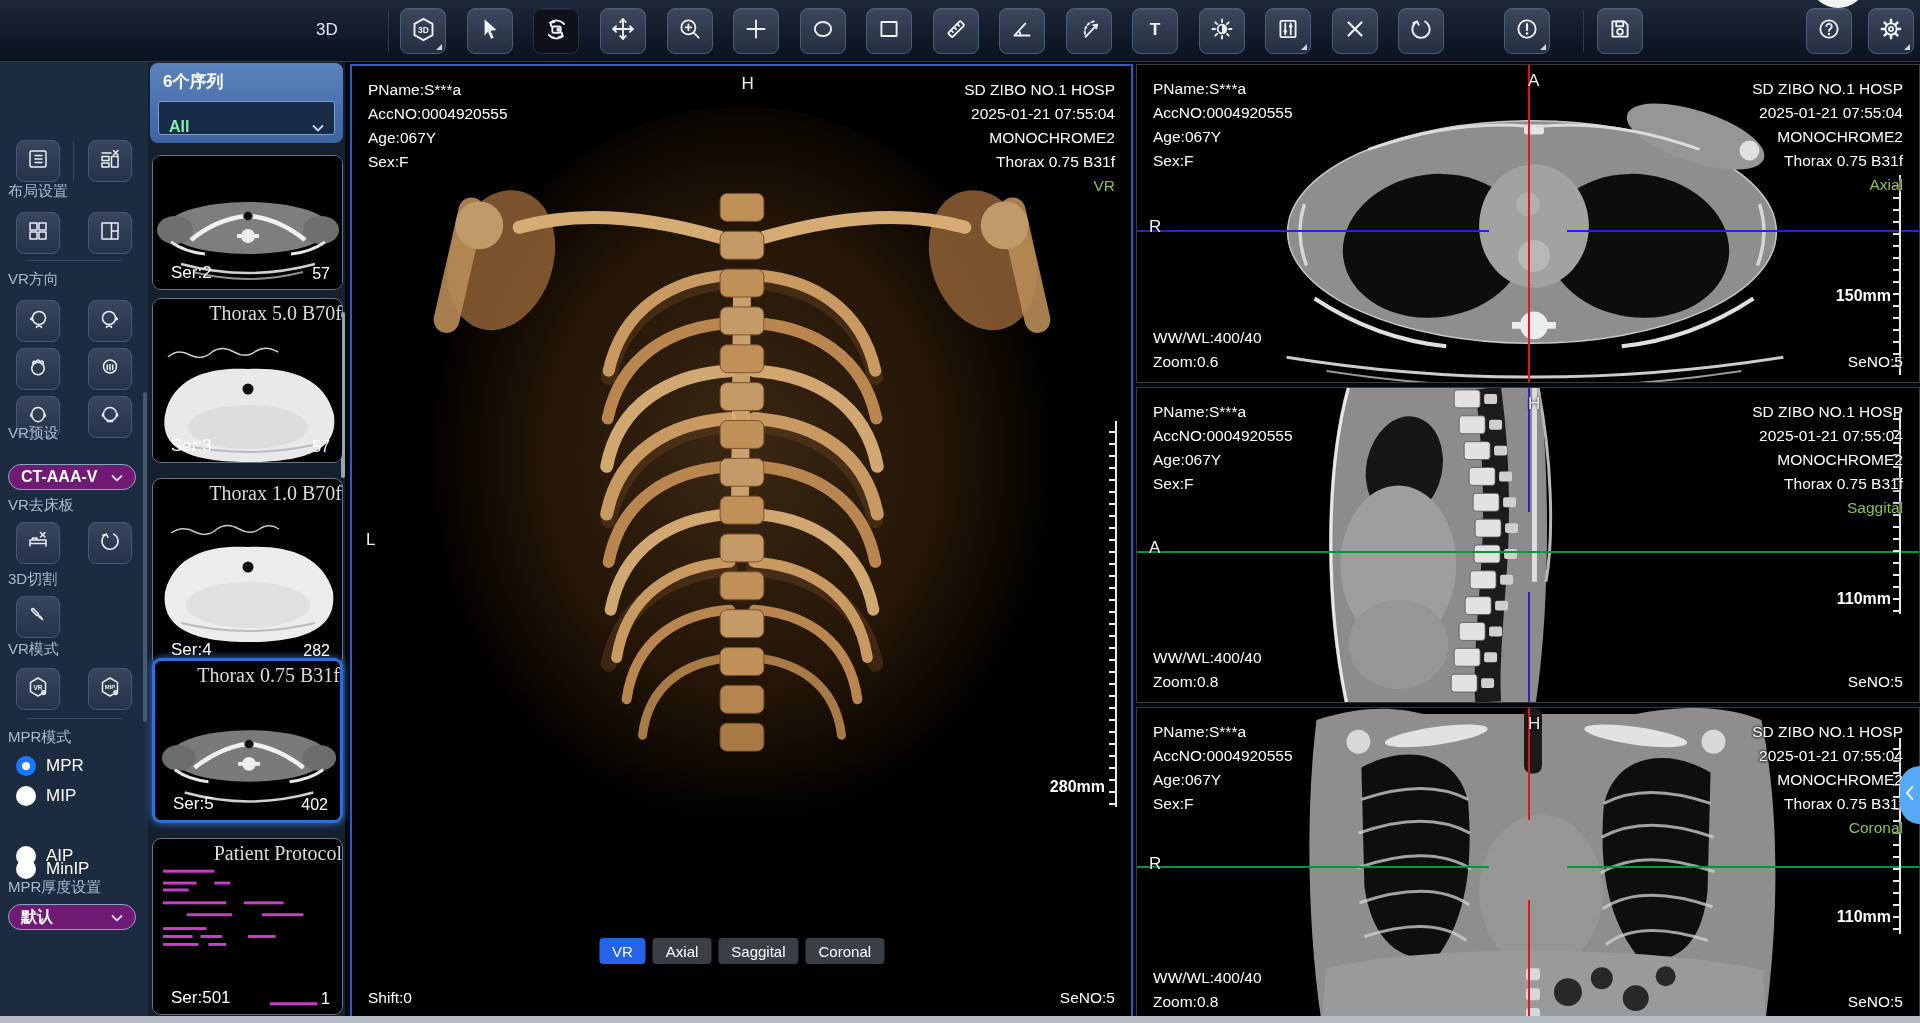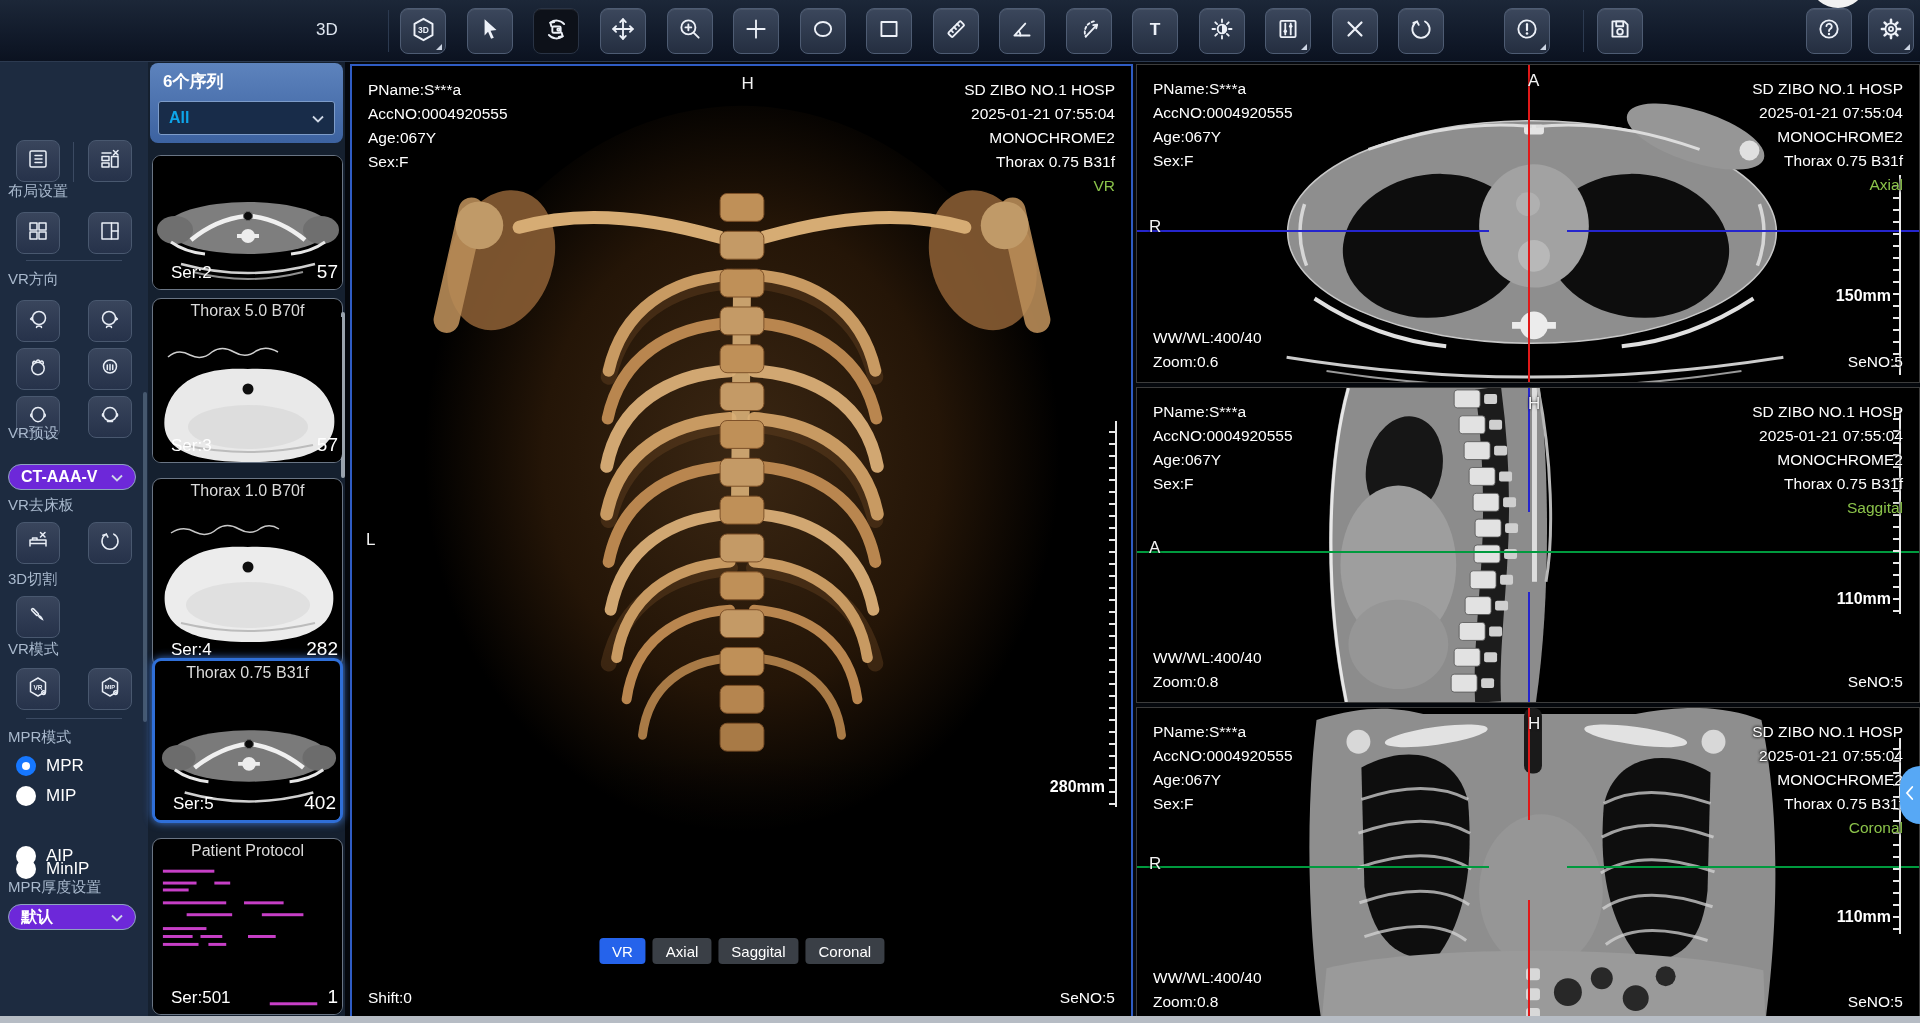--- a/index.html
+++ b/index.html
@@ -38,49 +38,49 @@
   .sidebar { position:absolute; left:0; top:62px; width:148px; height:961px;
     background:#1d2b40; }
   .sb-label { position:absolute; left:8px; font-size:15px; color:#a9b9cd; }
   .sb-btn { position:absolute; width:44px; height:42px; border-radius:8px;
     background:linear-gradient(180deg,#39455c 0%,#26324a 100%);
     border:1px solid #49586f; display:flex; align-items:center; justify-content:center; cursor:pointer; }
   .sb-btn svg { stroke:#e9eef6; fill:none; stroke-width:1.5; stroke-linecap:round; stroke-linejoin:round; }
   .sb-divider { position:absolute; left:26px; width:96px; height:1px; background:#3b4a62; }
   .sb-vsep { position:absolute; left:73px; top:80px; width:1px; height:40px; background:#3b4a62; }
   .pill-select { position:absolute; left:8px; width:128px; height:26px; border-radius:13px;
-    background:#6d28d9; border:1px solid #8fa3bf; color:#fff; font-size:16px; font-weight:bold;
+    background:#701a75; border:1px solid #8fa3bf; color:#fff; font-size:16px; font-weight:bold;
     display:flex; align-items:center; padding:0 12px; cursor:pointer; }
   .pill-select .sel-text { flex:1; white-space:nowrap; overflow:hidden; }
   .caret-svg { width:12px; height:8px; stroke:#cfd8e6; fill:none; stroke-width:1.8; }
   .radio-row { position:absolute; left:16px; display:flex; align-items:center; cursor:pointer; }
   .radio { width:20px; height:20px; border-radius:50%; background:#fff; margin-right:10px; }
   .radio.checked { background:#1677ff; position:relative; }
   .radio.checked::after { content:""; position:absolute; left:6px; top:6px; width:8px; height:8px;
     border-radius:50%; background:#fff; }
   .radio-label { font-size:17px; color:#fff; }
   .sb-scroll { position:absolute; left:143px; top:330px; width:4px; height:330px;
     background:#46586e; border-radius:2px; }
 
   
   .series { position:absolute; left:148px; top:62px; width:197px; height:961px; background:#15202f; }
   .series-header { position:absolute; left:2px; top:1px; width:193px; height:80px; border-radius:8px;
     background:linear-gradient(180deg,#5d83bd 0%,#3c62a0 100%); }
   .series-count { position:absolute; left:13px; top:7px; font-size:17px; font-weight:bold; color:#fff; }
   .series-filter { position:absolute; left:8px; top:38px; width:177px; height:28px;
-    background:#182c49; border:1px solid #7d9cc9; border-radius:3px; color:#0ea5e9;
-    font-size:16px; font-weight:bold; display:flex; align-items:center; padding:16px 10px; cursor:pointer; }
+    background:#182c49; border:1px solid #7d9cc9; border-radius:3px; color:#86efac;
+    font-size:16px; font-weight:bold; display:flex; padding:16px 10px; cursor:pointer; }
   .series-filter .sel-text { flex:1; }
   .card { position:absolute; left:4px; width:191px; background:#000;
     border:1px solid #6a7584; border-radius:9px; overflow:hidden; cursor:pointer; }
   .card.selected { border:3px solid #2f6fd8; box-shadow:0 0 9px rgba(70,130,230,.9); }
-  .card-title { position:absolute; left:0; right:0; top:3px; text-align:center;
-    font-size:16px; color:#dcdcdc; z-index:3; }
+  .card-title { position:absolute; left:0; right:0; top:3px; text-align:right;
+    font-size:20px; color:#dcdcdc; z-index:3;font-family:Liberation Serif, serif; }
   .card-ser { position:absolute; left:18px; bottom:6px; font-size:17px; color:#fff; z-index:3; }
-  .card-count { position:absolute; right:4px; bottom:6px; font-size:19px; color:#fff; z-index:3; }
+  .card-count { position:absolute; right:12px; bottom:6px; font-size:16px; color:#fff; z-index:3; }
   .card svg { position:absolute; left:0; z-index:1; }
   .series-scroll { position:absolute; left:193px; top:250px; width:4px; height:166px;
     background:#9aa3ad; border-radius:2px; }
 
   
   .vp { position:absolute; background:#000; overflow:hidden; }
   .vp-main { left:350px; top:64px; width:783px; height:956px; border:2px solid #2f5cc4; }
   .vp-axial { left:1136px; top:64px; width:784px; height:319px; border:1px solid #3c3c3c; }
   .vp-sag { left:1136px; top:387px; width:784px; height:316px; border:1px solid #3c3c3c; }
   .vp-cor { left:1136px; top:707px; width:784px; height:316px; border:1px solid #3c3c3c; }

